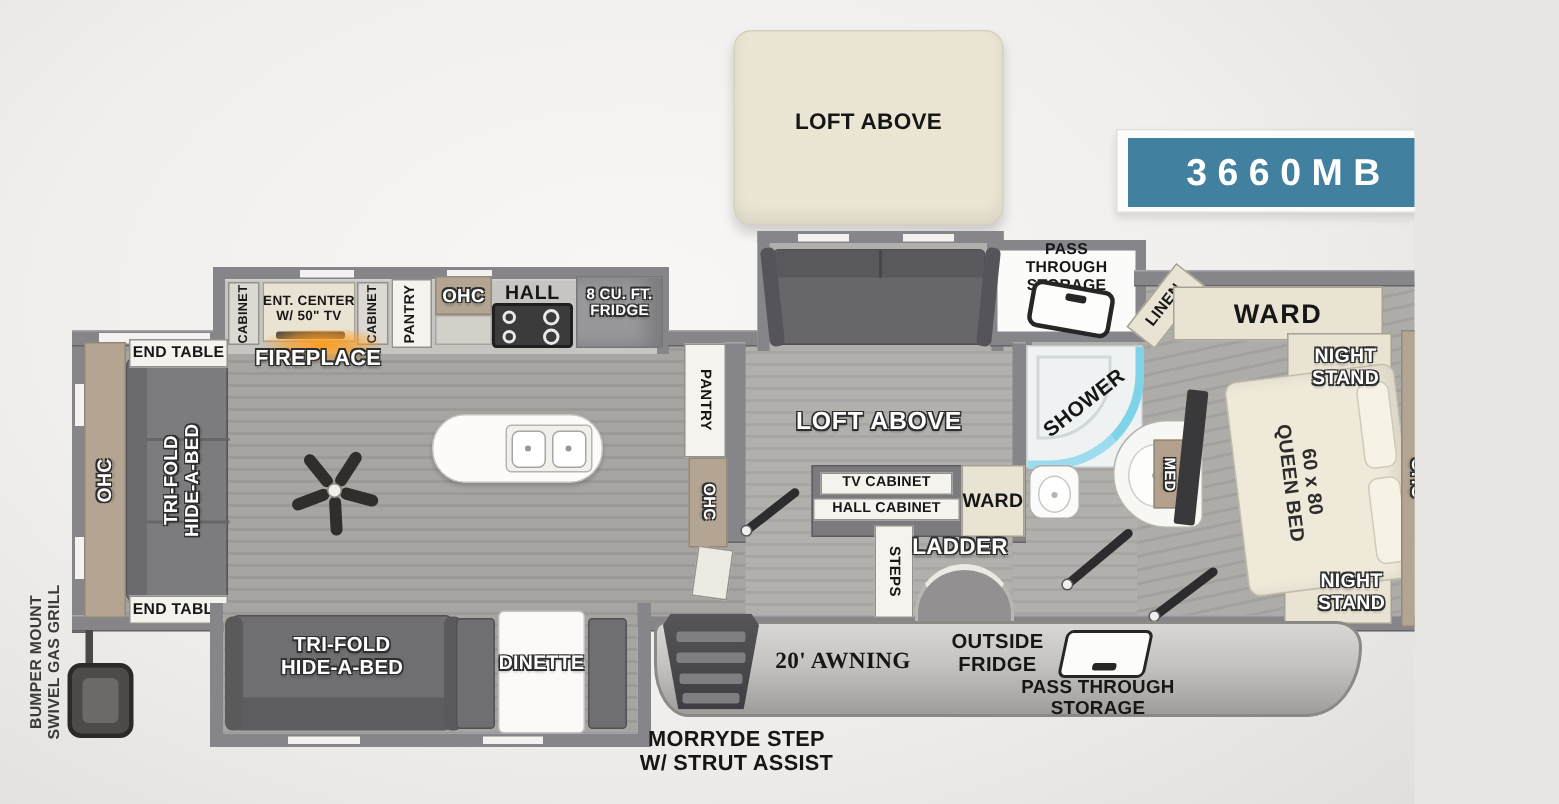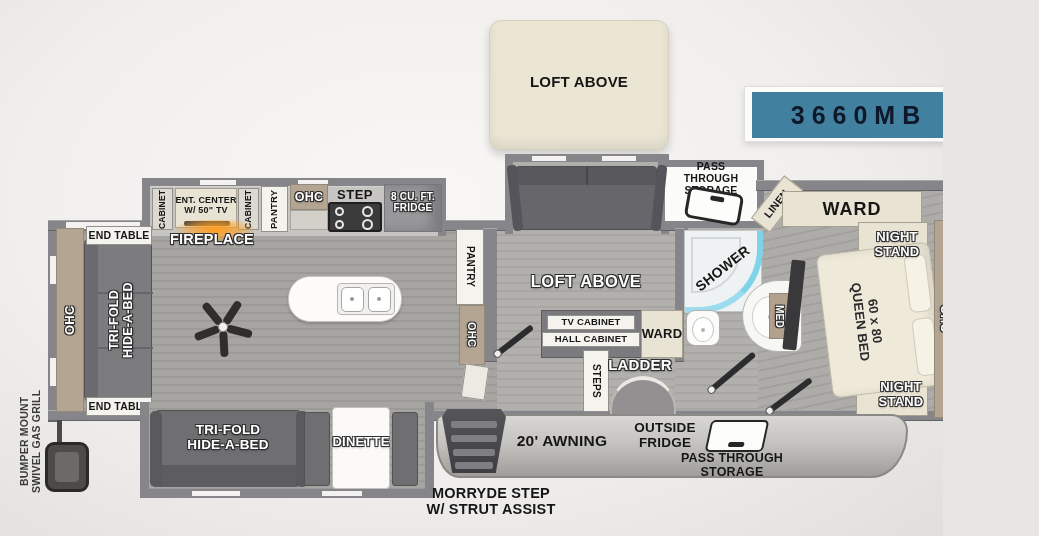--- a/index.html
+++ b/index.html
@@ -26,21 +26,21 @@
 </head>
 <body>
 
 <div class="canvas">
 
   <div class="abs" style="left:489px;top:20px;width:180px;height:130px;background:#ebe5d4;border:1px solid #d6d0bd;border-radius:12px;box-shadow:0 5px 8px rgba(0,0,0,.16), inset 0 -6px 10px rgba(0,0,0,.07);"></div>
   <div class="lbl" style="left:489px;top:20px;width:180px;height:124px;font-size:15px;">LOFT ABOVE</div>
 
   <div class="abs" style="left:744px;top:86px;width:221px;height:56px;background:#fcfcfb;border:1px solid #e0dfdb;box-shadow:0 3px 6px rgba(0,0,0,.12);">
     <div class="abs" style="left:7px;top:5px;width:207px;height:46px;background:#41809e;display:flex;align-items:center;justify-content:center;">
-      <span class="lbl" style="position:static;color:#0f172a;font-size:25px;letter-spacing:7px;text-indent:7px;">3660MB</span>
+      <span class="lbl" style="position:static;color:#ffffff;font-size:25px;letter-spacing:7px;text-indent:7px;">3660MB</span>
     </div>
   </div>
 
   <div class="floor" style="left:56px;top:226px;width:630px;height:192px;"></div>
   <div class="floor-light" style="left:497px;top:228px;width:178px;height:188px;"></div>
   <div class="floor-light" style="left:675px;top:226px;width:88px;height:192px;"></div>
   <div class="floor" style="left:758px;top:188px;width:200px;height:230px;background:repeating-linear-gradient(168deg,#aeaca8 0px,#aeaca8 7px,#a3a19d 7px,#a3a19d 9px);"></div>
 
   <div class="wall" style="left:48px;top:220px;width:10px;height:202px;"></div>
   <div class="gap" style="left:50px;top:256px;width:6px;height:28px;"></div>
@@ -84,21 +84,21 @@
   <div class="abs whitebox lbl vup" style="left:238px;top:188px;width:21px;height:42px;font-size:8.5px;background:#dcd9d2;">CABINET</div>
   <div class="abs whitebox lbl vup" style="left:261px;top:186px;width:27px;height:46px;font-size:9.5px;">PANTRY</div>
   <div class="abs tan lbl wlbl" style="left:290px;top:184px;width:38px;height:26px;font-size:12.5px;">OHC</div>
   <div class="abs" style="left:290px;top:210px;width:38px;height:20px;background:#d3d0ca;border:1px solid #a8a5a0;"></div>
   <div class="abs" style="left:328px;top:202px;width:54px;height:30px;background:#3b3b3c;border:2px solid #1f1f1f;border-radius:3px;">
     <span class="abs" style="left:5px;top:3px;width:9px;height:9px;border:2px solid #e9e9e9;border-radius:50%;"></span>
     <span class="abs" style="left:32px;top:2px;width:11px;height:11px;border:2px solid #e9e9e9;border-radius:50%;"></span>
     <span class="abs" style="left:5px;top:16px;width:9px;height:9px;border:2px solid #e9e9e9;border-radius:50%;"></span>
     <span class="abs" style="left:32px;top:15px;width:11px;height:11px;border:2px solid #e9e9e9;border-radius:50%;"></span>
   </div>
-  <div class="lbl" style="left:326px;top:188px;width:58px;height:14px;font-size:13px;letter-spacing:.5px;">STEP</div>
+  <div class="lbl" style="left:326px;top:188px;width:58px;height:14px;font-size:13px;letter-spacing:.5px;">HALL</div>
   <div class="abs" style="left:384px;top:184px;width:58px;height:48px;background:#98979a;border:1px solid #77767a;box-shadow:inset -10px 0 12px rgba(0,0,0,.18);"></div>
   <div class="lbl wlbl" style="left:384px;top:186px;width:58px;height:32px;font-size:10px;">8 CU. FT.
 FRIDGE</div>
 
   <div class="abs" style="left:176px;top:220px;width:78px;height:22px;background:radial-gradient(ellipse at 50% 45%, #ff9d1e 0%, rgba(255,157,30,.55) 45%, rgba(255,157,30,0) 75%);"></div>
   <div class="lbl wlbl" style="left:162px;top:230px;width:100px;height:18px;font-size:14.5px;">FIREPLACE</div>
 
   <div class="abs tan" style="left:56px;top:228px;width:28px;height:184px;"></div>
   <div class="lbl wlbl vup" style="left:56px;top:228px;width:28px;height:184px;font-size:13px;">OHC</div>
   <div class="abs darkf" style="left:84px;top:238px;width:68px;height:164px;border-radius:6px;background:#7c7b7e;">
@@ -225,21 +225,21 @@
 
   <div class="abs" style="left:436px;top:414px;width:472px;height:64px;background:linear-gradient(180deg,#d8d7d4 0%,#c4c3c0 45%,#9e9d9a 100%);border:2px solid #8a8986;border-radius:10px 22px 48px 30px / 10px 22px 62px 46px;"></div>
 
   <div class="abs" style="left:442px;top:409px;width:64px;height:64px;background:linear-gradient(180deg,#565559,#3e3d41);clip-path:polygon(8% 0,92% 0,100% 12%,84% 100%,16% 100%,0 12%);">
     <span class="abs" style="left:9px;top:12px;width:46px;height:7px;background:#7f7e83;border-radius:2px;"></span>
     <span class="abs" style="left:9px;top:26px;width:46px;height:7px;background:#7f7e83;border-radius:2px;"></span>
     <span class="abs" style="left:11px;top:40px;width:42px;height:7px;background:#7f7e83;border-radius:2px;"></span>
     <span class="abs" style="left:13px;top:53px;width:38px;height:7px;background:#7f7e83;border-radius:2px;"></span>
   </div>
 
-  <div class="lbl" style="left:506px;top:432px;width:112px;height:18px;font-size:15.5px;">20' AWNING</div>
+  <div class="lbl" style="left:506px;top:432px;width:112px;height:18px;font-size:15.5px;font-family:Liberation Serif, serif;">20' AWNING</div>
   <div class="lbl" style="left:618px;top:419px;width:94px;height:32px;font-size:13.5px;">OUTSIDE
 FRIDGE</div>
   <div class="abs" style="left:708px;top:420px;width:58px;height:32px;background:#fcfcfa;border:2.5px solid #262626;border-radius:5px;transform:skewX(-12deg);">
     <span class="abs" style="left:20px;top:20px;width:16px;height:5px;background:#262626;border-radius:2px;"></span>
   </div>
   <div class="lbl" style="left:676px;top:450px;width:112px;height:30px;font-size:12.5px;">PASS THROUGH
 STORAGE</div>
   <div class="lbl" style="left:418px;top:483px;width:146px;height:36px;font-size:14.5px;">MORRYDE STEP
 W/ STRUT ASSIST</div>
 

